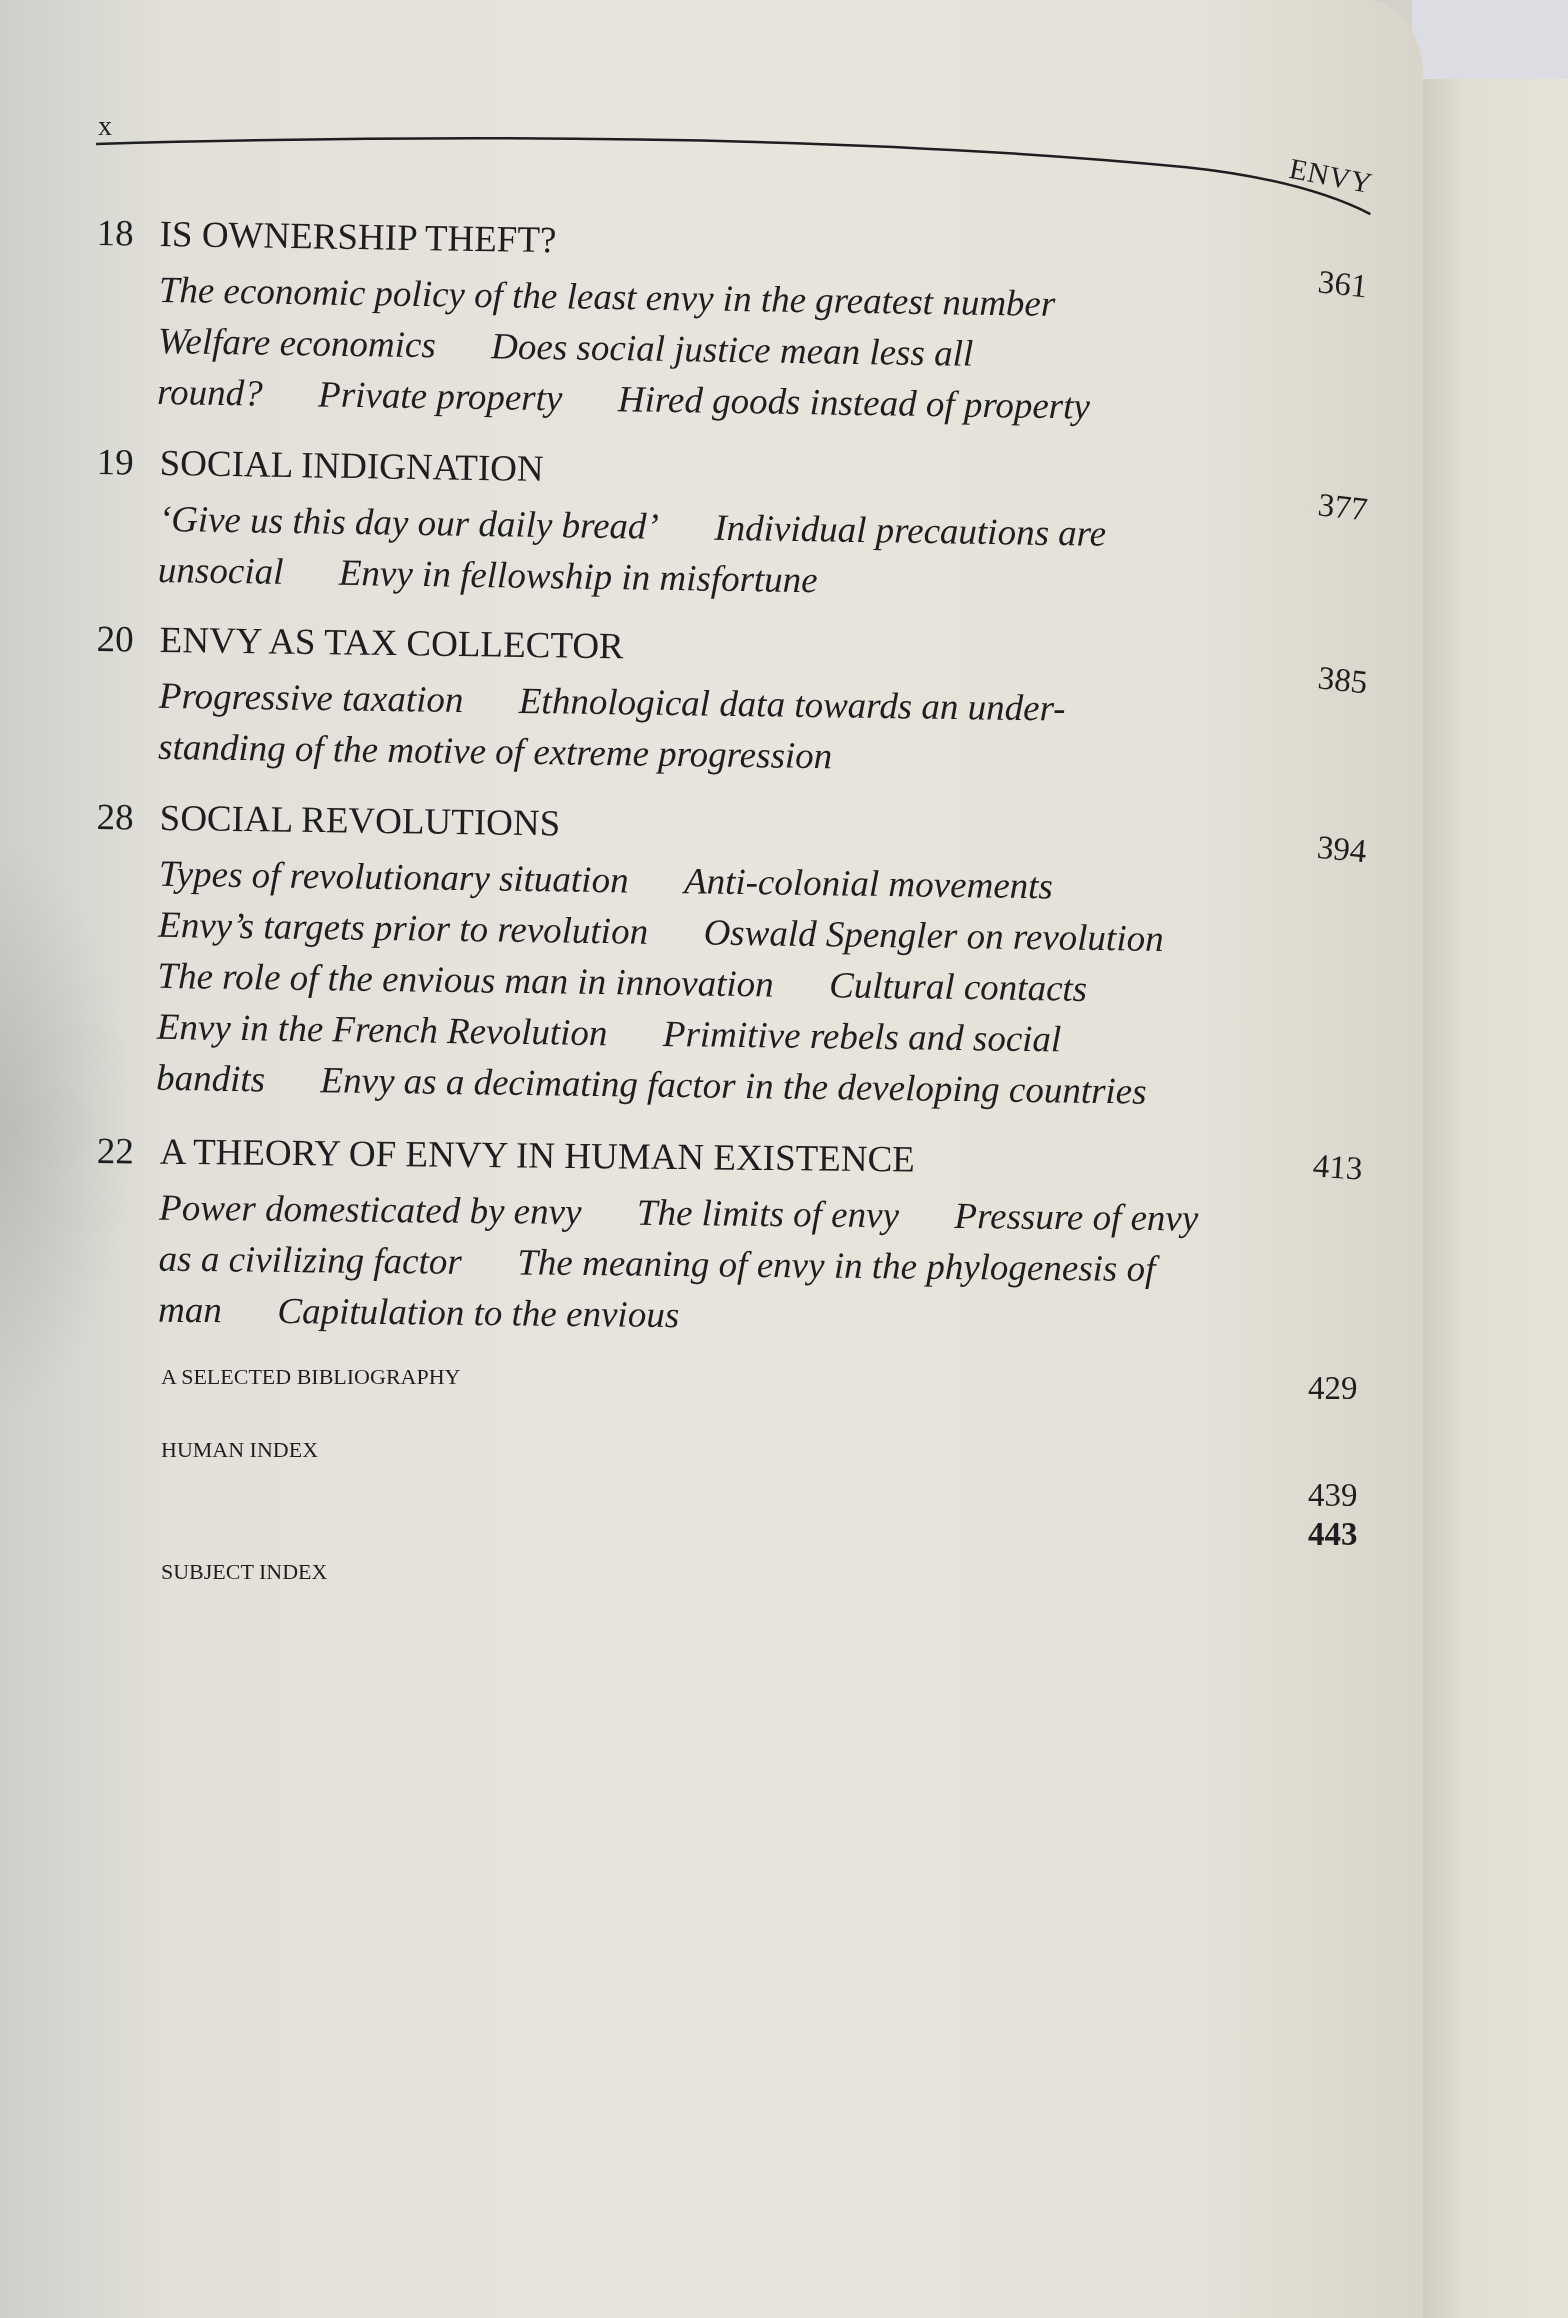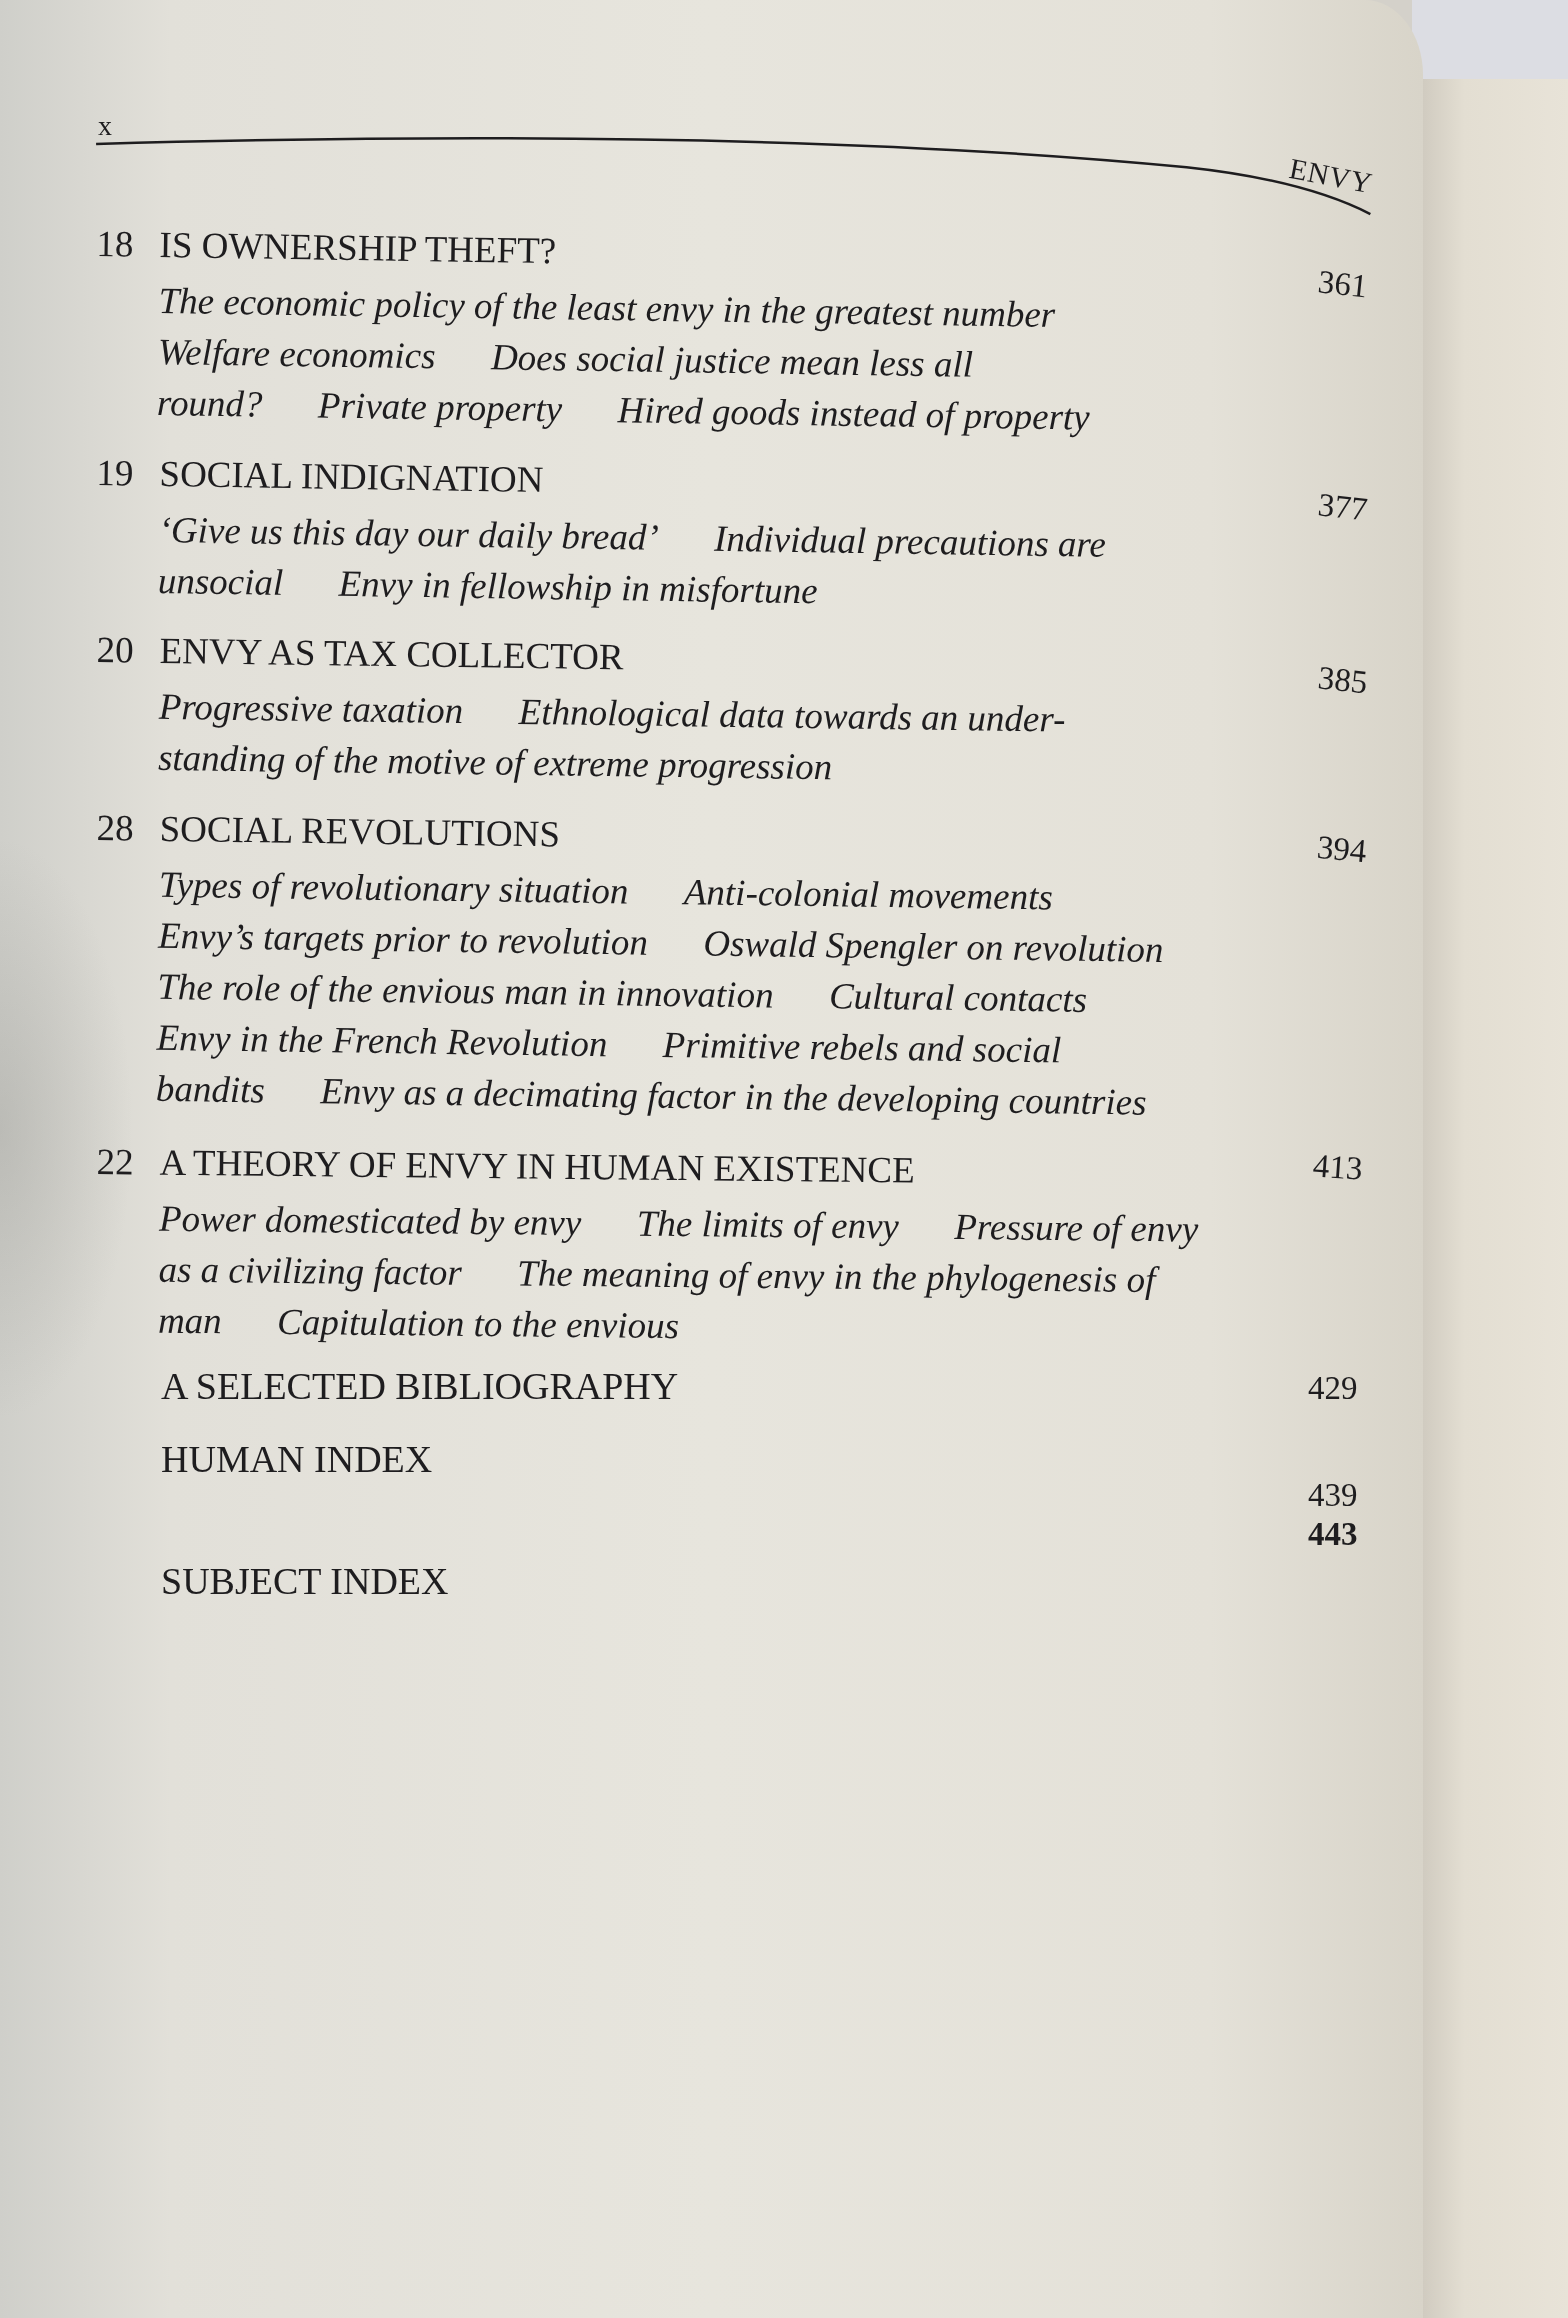--- a/index.html
+++ b/index.html
@@ -19,24 +19,24 @@
     background:linear-gradient(90deg,#cfcfca 0%,#e2e0d9 12%,#e7e5dd 50%,#e4e1d8 85%,#d8d4c9 100%);
     border-top-right-radius:58px 75px;
   }
   .shade { position:absolute; left:0; top:836px; width:134px; height:585px;
     background:radial-gradient(ellipse at left center, rgba(150,150,145,0.35), rgba(150,150,145,0) 70%); }
   .folio { position:absolute; left:98px; top:110px; font-size:28px; }
   .rule { position:absolute; left:0; top:0; }
   .running-head { position:absolute; left:1293px; top:152px; font-size:29px; letter-spacing:0.8px; transform:rotate(11deg); transform-origin:left top; }
   .entry { position:absolute; left:97px; width:1253px; }
   .ch-head { font-size:37px; white-space:nowrap; line-height:1; }
-  .ch-num { display:inline-block; width:63px;margin-top:11px; }
+  .ch-num { display:inline-block; width:63px; }
   .topics { margin-left:63px; font-style:italic; font-size:37px; line-height:51px; margin-top:11.7px; }
   .pg { position:absolute; font-size:33px; }
-  .back { position:absolute; left:161px; font-size:38px; }
+  .back { position:absolute; left:161px; font-size:22px; }
   .back-pg { position:absolute; left:1308px; font-size:33px; }
 </style>
 </head>
 <body>
 
 <div class="backdrop"></div>
 <div class="next-page"></div>
 
 <div class="page">
   <div class="shade"></div>

